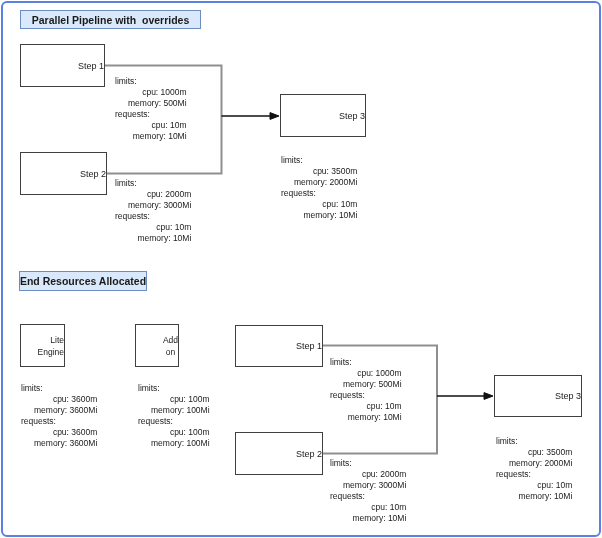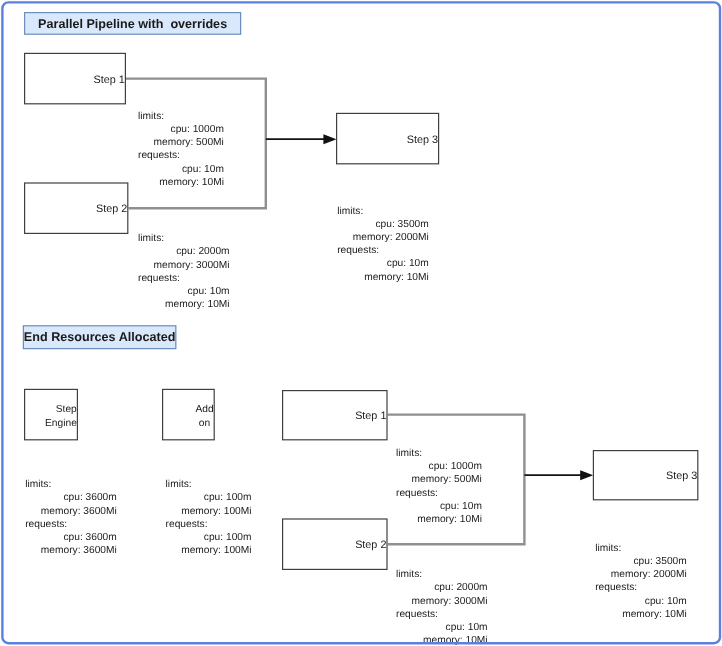--- a/index.html
+++ b/index.html
@@ -26,21 +26,21 @@
     position:absolute;display:flex;align-items:center;justify-content:center;
     background:var(--title-fill);border:1px solid var(--title-border);
     font-weight:bold;font-size:10.5px;white-space:pre;box-sizing:border-box;
   }
   .node{
     position:absolute;display:flex;flex-direction:column;align-items:flex-end;justify-content:center;
     background:#ffffff;border:1px solid var(--box-border);
     font-size:9px;box-sizing:border-box;text-align:center;line-height:12px;
   }
   .res{
-    position:absolute;font-size:8.5px;line-height:11px;white-space:nowrap;margin-top:15px;
+    position:absolute;font-size:8.5px;line-height:11px;white-space:nowrap;
   }
   .res .res-line.indent{padding-left:13px;text-align:right;}
   #connector-svg{position:absolute;left:0;top:0;width:602px;height:538px;pointer-events:none;}
   .bracket{fill:none;stroke:var(--connector-gray);stroke-width:2;}
   .arrow-line{fill:none;stroke:var(--arrow-black);stroke-width:1.4;}
   .arrow-head{fill:var(--arrow-black);stroke:var(--arrow-black);stroke-width:1;}
 </style>
 </head>
 <body>
 
@@ -93,21 +93,21 @@
       <div class="res-line indent">cpu: 3500m</div>
       <div class="res-line indent">memory: 2000Mi</div>
       <div class="res-line">requests:</div>
       <div class="res-line indent">cpu: 10m</div>
       <div class="res-line indent">memory: 10Mi</div>
     </div>
 
   <div class="section-title" style="left:19px;top:271px;width:128px;height:20px;">End Resources Allocated</div>
 
   <div class="node" style="left:20px;top:324px;width:45px;height:43px;font-size:8.5px;">
-    <span>Step</span>
+    <span>Lite</span>
     <span>Engine</span>
   </div>
 
   <div class="node" style="left:135px;top:324px;width:44px;height:43px;font-size:8.5px;padding-left:39px;">
     <span>Add on</span>
   </div>
 
   <div class="node" style="left:235px;top:325px;width:88px;height:42px;">
     <span>Step 1</span>
   </div>

